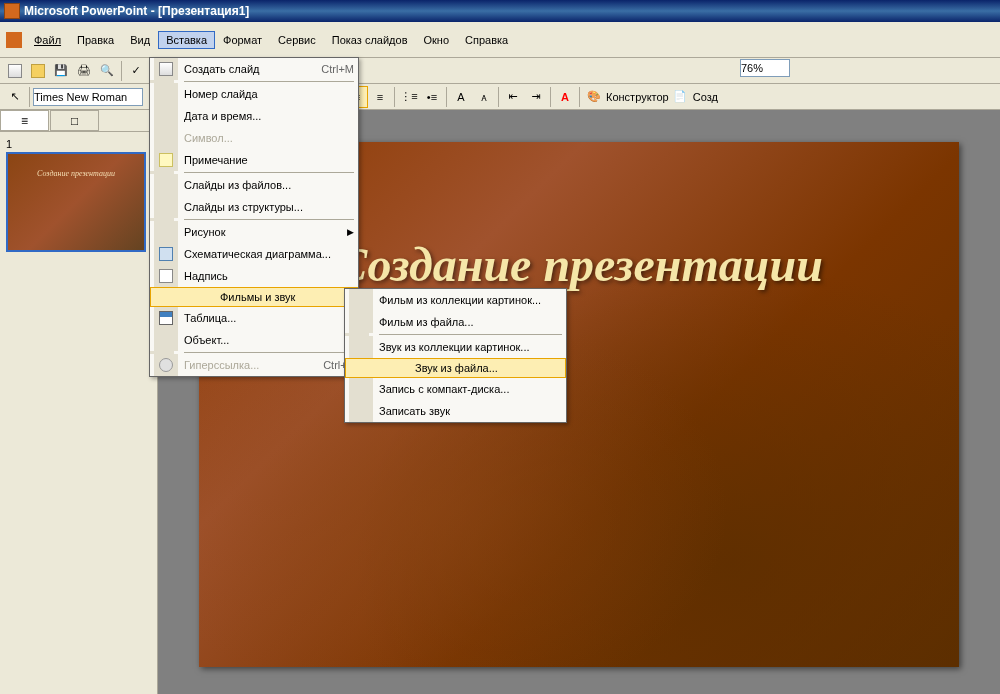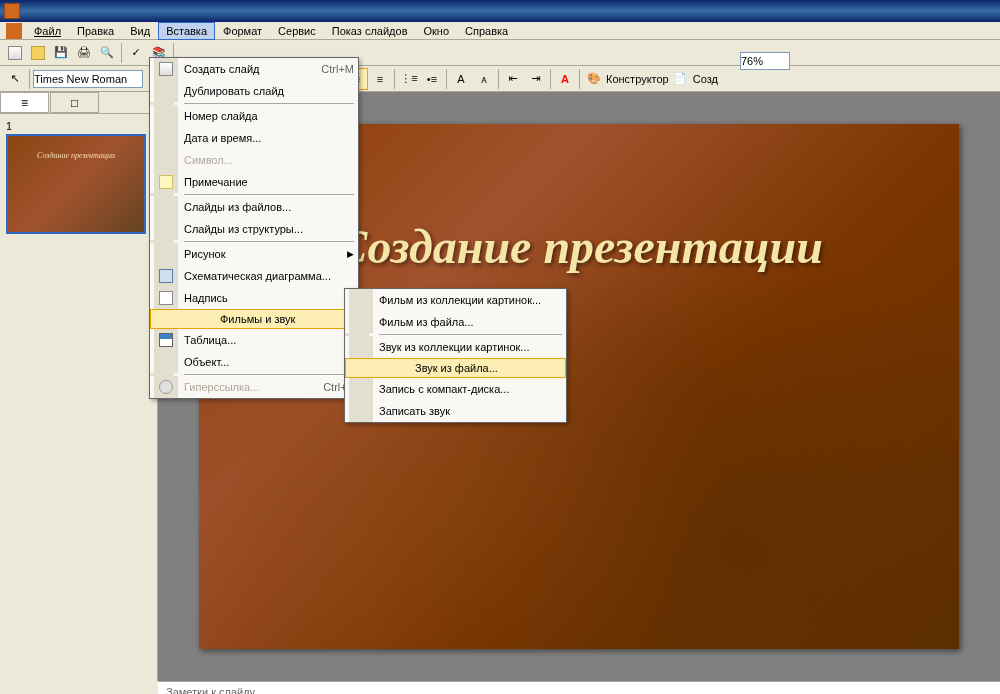--- a/index.html
+++ b/index.html
@@ -2,21 +2,21 @@
 <html><head>
 <meta charset="utf-8">
 <style>
 * { box-sizing: border-box; margin: 0; padding: 0; font-family: Tahoma, sans-serif; }
 body { width: 1000px; height: 694px; background: #ece9d8; overflow: hidden; position: relative; font-size: 11px; }
 
 .title-bar { background: linear-gradient(to bottom, #0a246a, #3a6ea5, #0a246a); color: white; height: 22px; display: flex; align-items: center; padding: 0 4px; font-size: 12px; }
 .title-bar .icon { width: 16px; height: 16px; background: #d2691e; margin-right: 4px; border: 1px solid #8b4513; }
 .title-bar .title { font-weight: bold; }
 
-.menu-bar { background: #ece9d8; height: 18px; display: flex; align-items: center; padding: 0 2px; border-bottom: 1px solid #aca899; }
+.menu-bar { background: #ece9d8; height: 36px; display: flex; align-items: center; padding: 0 2px; border-bottom: 1px solid #aca899; }
 .menu-bar .menu-icon { width: 16px; height: 16px; background: #d2691e; margin: 0 4px; }
 .menu-bar .menu-item { padding: 3px 8px; cursor: pointer; }
 .menu-bar .menu-item.active { background: #c1d2ee; border: 1px solid #316ac5; padding: 2px 7px; }
 .menu-bar .menu-item u { text-decoration: underline; }
 
 .toolbar { background: #ece9d8; height: 26px; display: flex; align-items: center; padding: 0 4px; border-bottom: 1px solid #aca899; gap: 1px; }
 .toolbar .sep { width: 1px; height: 20px; background: #aca899; margin: 0 2px; }
 .toolbar .tb-btn { width: 22px; height: 22px; display: flex; align-items: center; justify-content: center; cursor: pointer; }
 .toolbar select, .toolbar input { font-size: 11px; border: 1px solid #7f9db9; background: white; height: 18px; }
 .toolbar .font-name { width: 110px; }
@@ -66,20 +66,21 @@
 .ic-text { background: #fff; border: 1px solid #888; }
 .ic-chart { background: linear-gradient(to right, #4080c0 33%, #c04040 33% 66%, #f0d040 66%); border: 1px solid #666; }
 .ic-table { background: #fff; border: 1px solid #666; box-shadow: inset 0 5px 0 #4080c0; }
 .ic-link { background: #e0e0e0; border: 1px solid #999; border-radius: 50%; }
 </style>
 </head>
 <body>
 
 <div class="title-bar">
   <span class="icon"></span>
+  <span class="title"><span>Microsoft PowerPoint</span> - <span>[Презентация1]</span></span>
 </div>
 
 <div class="menu-bar">
   <span class="menu-icon"></span>
   <span class="menu-item"><u>Файл</u></span>
   <span class="menu-item"><span>Правка</span></span>
   <span class="menu-item"><span>Вид</span></span>
   <span class="menu-item active"><span>Вставка</span></span>
   <span class="menu-item"><span>Формат</span></span>
   <span class="menu-item"><span>Сервис</span></span>
@@ -131,21 +132,21 @@
   <span class="tb-btn">⇥</span>
   <span class="sep"></span>
   <span class="tb-btn">
       <span style="color:red;font-weight:bold">A</span>
     </span>
   <span class="sep"></span>
   <span class="tb-btn">🎨</span>
   <span>Конструктор</span>
   <span class="tb-btn">📄</span>
   <span>Созд</span>
-  <input class="zoom" style="position: absolute; left: 740px; top: 52px;" value="76%">
+  <input class="zoom" style="position: absolute; left: 740px; top: 59px;" value="76%">
 </div>
 
 <div class="main-area">
   <div class="left-panel">
     <div class="tabs">
       <div class="tab">≡</div>
       <div class="tab inactive">□</div>
     </div>
     <div class="thumb-area">
       <div class="thumb-num">1</div>
@@ -164,24 +165,20 @@
 <div class="notes-area">Заметки к слайду</div>
 
 <div class="dropdown-menu" id="insert-menu">
   <div class="menu-row">
       <span class="icon-col">
         <span class="mini-icon ic-new"></span>
       </span>
       <span class="label">Создать слайд</span>
       <span class="shortcut">Ctrl+M</span>
     </div>
-  <div class="menu-row">
-      <span class="icon-col"></span>
-      <span class="label">Дублировать слайд</span>
-    </div>
   <div class="sep-row">
       <span class="icon-col"></span>
       <span class="line"></span>
     </div>
   <div class="menu-row">
       <span class="icon-col"></span>
       <span class="label">Номер слайда</span>
     </div>
   <div class="menu-row">
       <span class="icon-col"></span>

